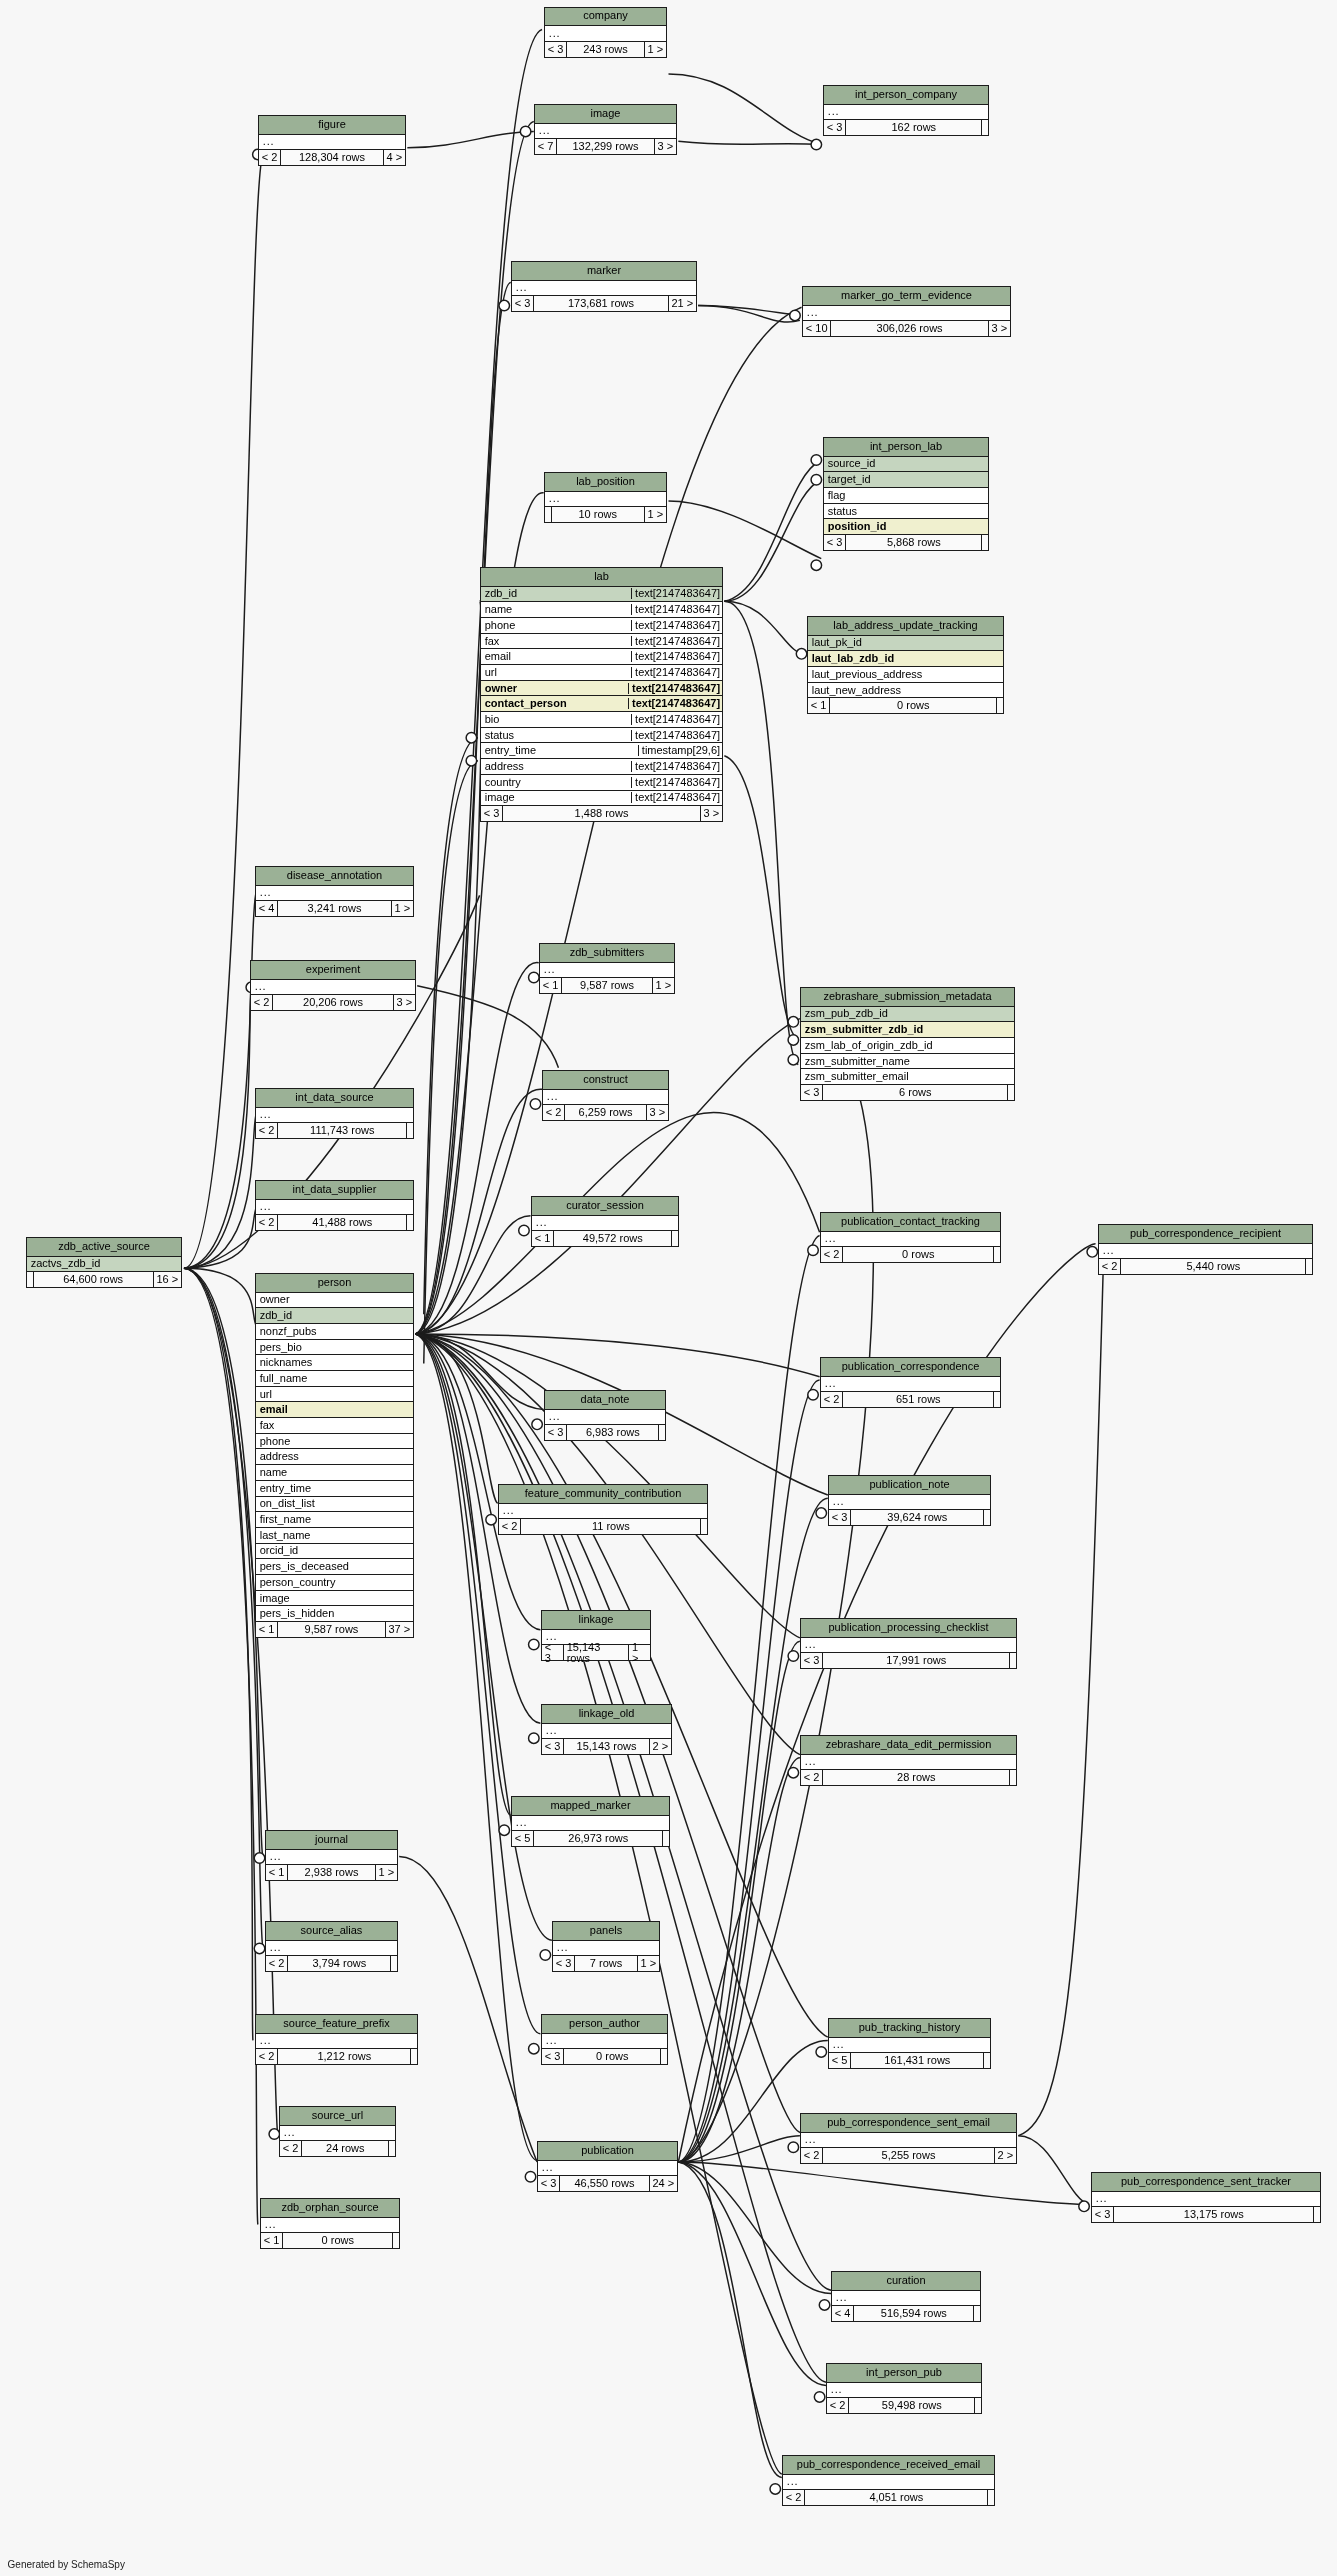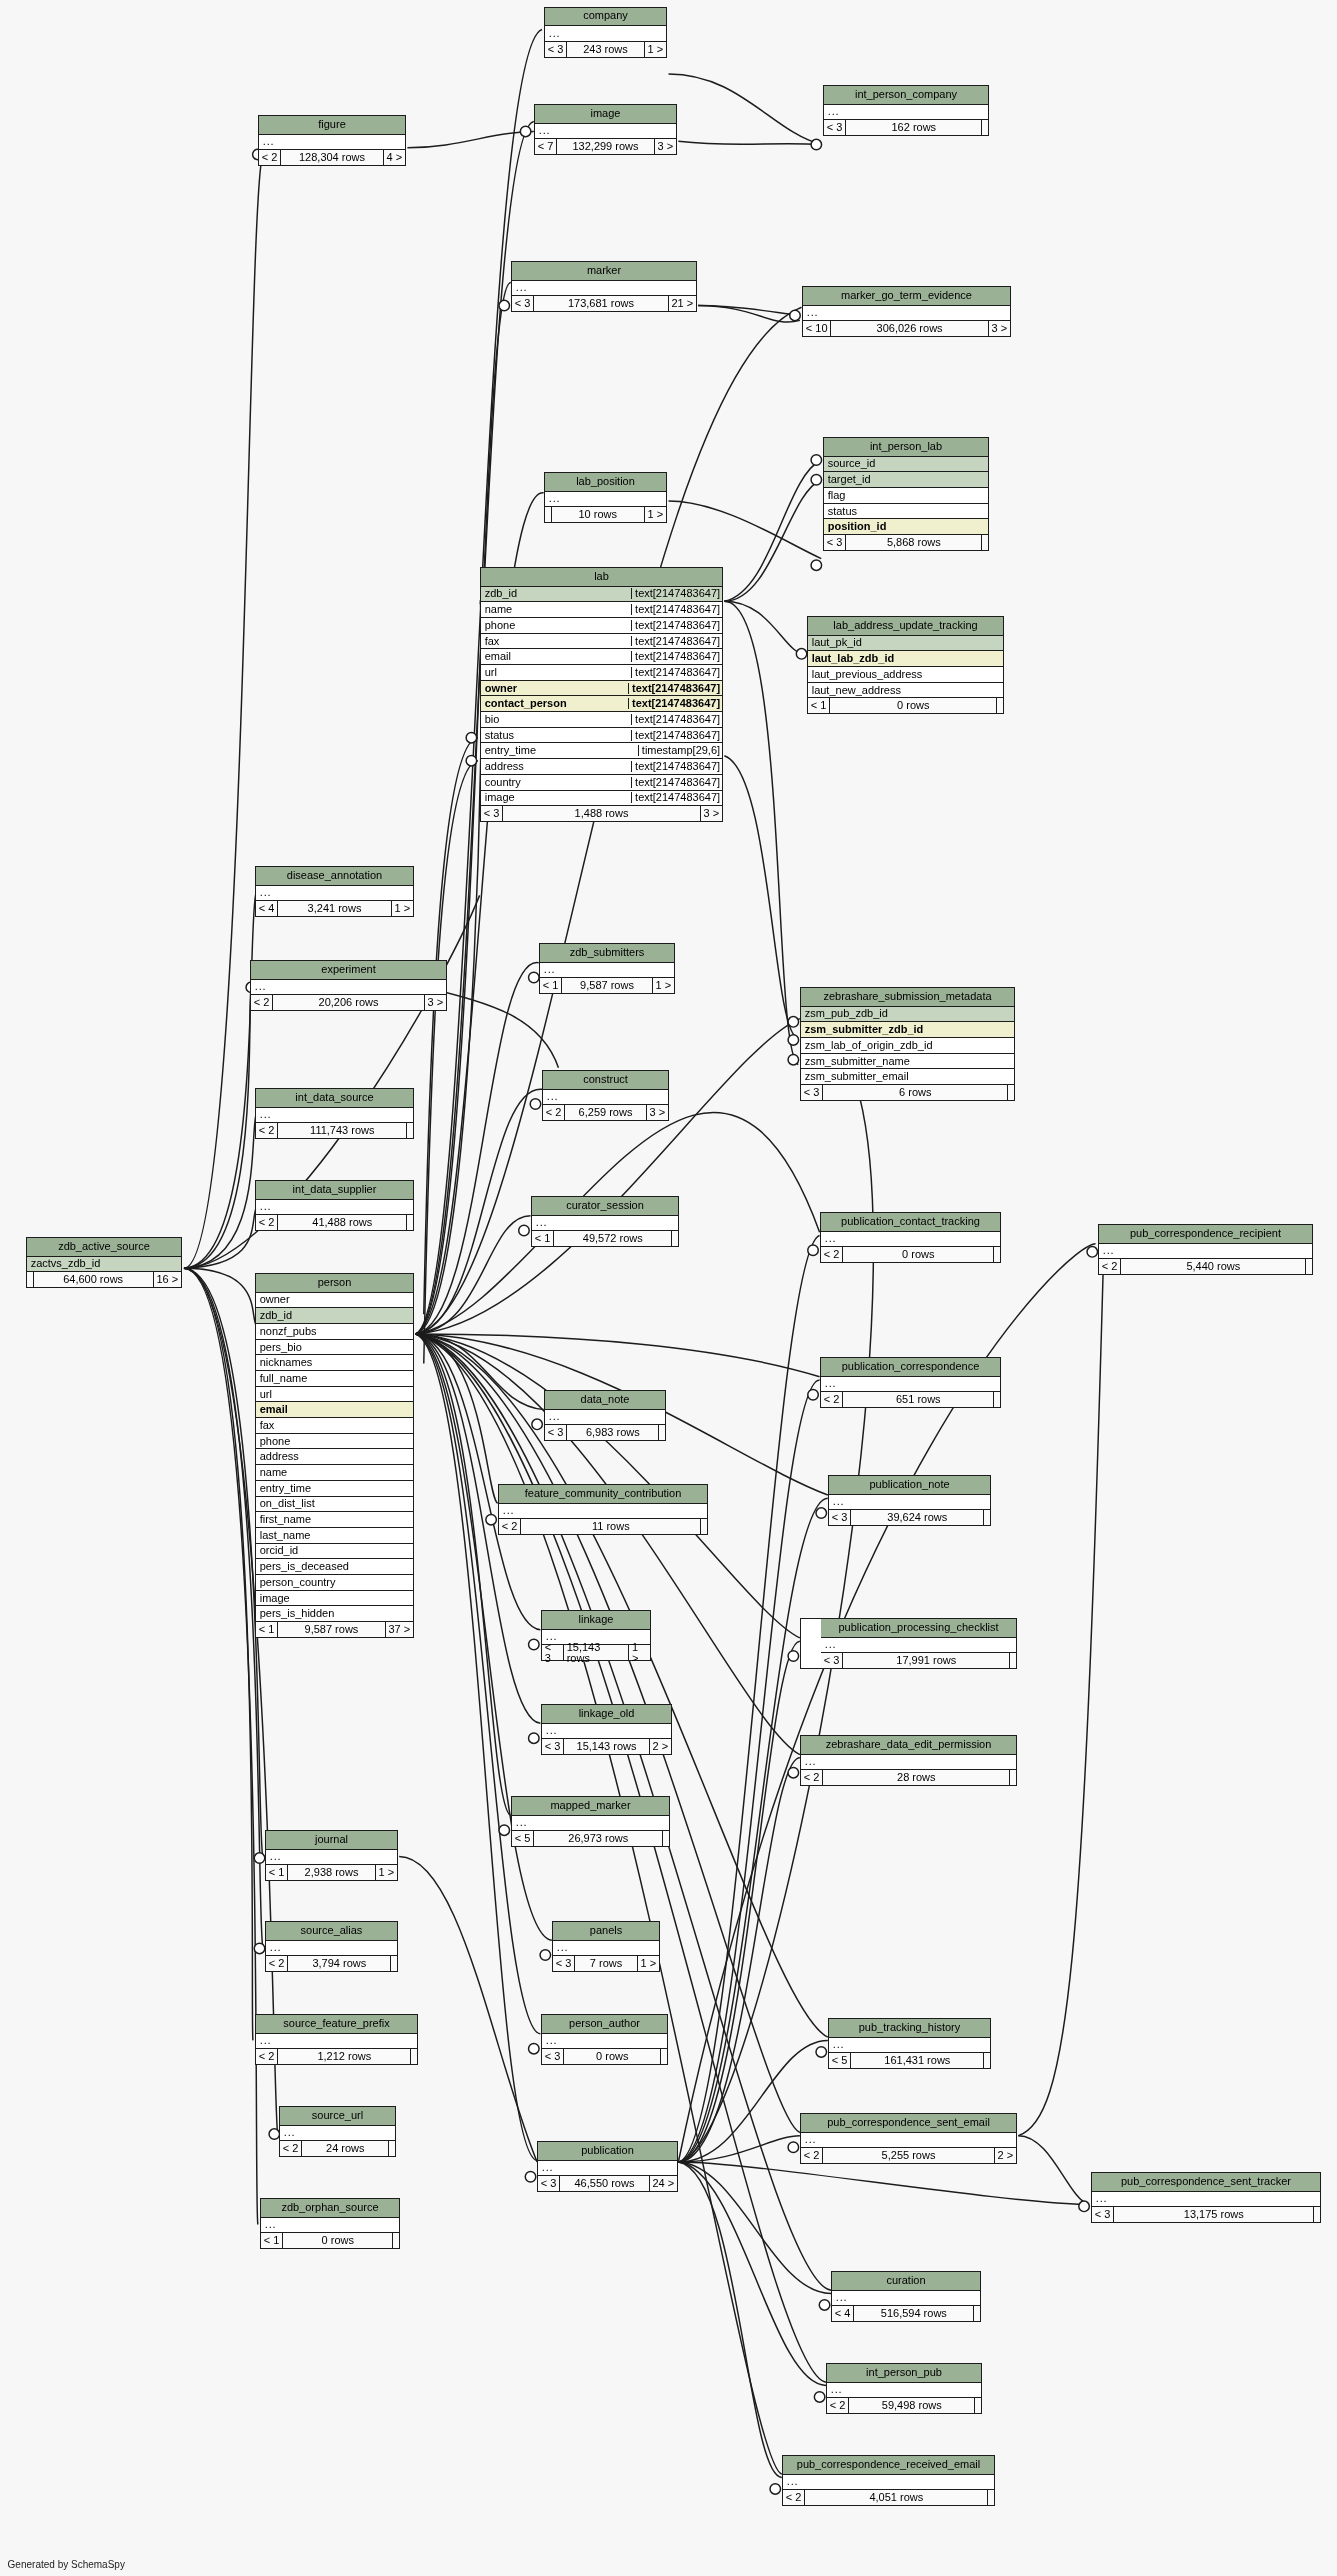--- a/index.html
+++ b/index.html
@@ -389,21 +389,21 @@
       <div class="hdr">disease_annotation</div>
       <div class="col ellipsis">
         <span class="cname">...</span>
       </div>
       <div class="foot">
         <div class="f1">&lt; 4</div>
         <div class="f2">3,241 rows</div>
         <div class="f3">1 &gt;</div>
       </div>
     </div>
-    <div class="tbl" style="left: 250px; top: 960px; width: 197px;">
+    <div class="tbl" style="left: 250px; top: 960px; width: 166px;">
       <div class="hdr">experiment</div>
       <div class="col ellipsis">
         <span class="cname">...</span>
       </div>
       <div class="foot">
         <div class="f1">&lt; 2</div>
         <div class="f2">20,206 rows</div>
         <div class="f3">3 &gt;</div>
       </div>
     </div>
@@ -637,21 +637,21 @@
       <div class="hdr">linkage</div>
       <div class="col ellipsis">
         <span class="cname">...</span>
       </div>
       <div class="foot">
         <div class="f1">&lt; 3</div>
         <div class="f2">15,143 rows</div>
         <div class="f3">1 &gt;</div>
       </div>
     </div>
-    <div class="tbl" style="left: 800px; top: 1618px; width: 217px; padding-left: 20px;">
+    <div class="tbl" style="left: 800px; top: 1618px; width: 217px;">
       <div class="hdr">publication_processing_checklist</div>
       <div class="col ellipsis">
         <span class="cname">...</span>
       </div>
       <div class="foot nor">
         <div class="f1">&lt; 3</div>
         <div class="f2">17,991 rows</div>
         <div class="f3"></div>
       </div>
     </div>

